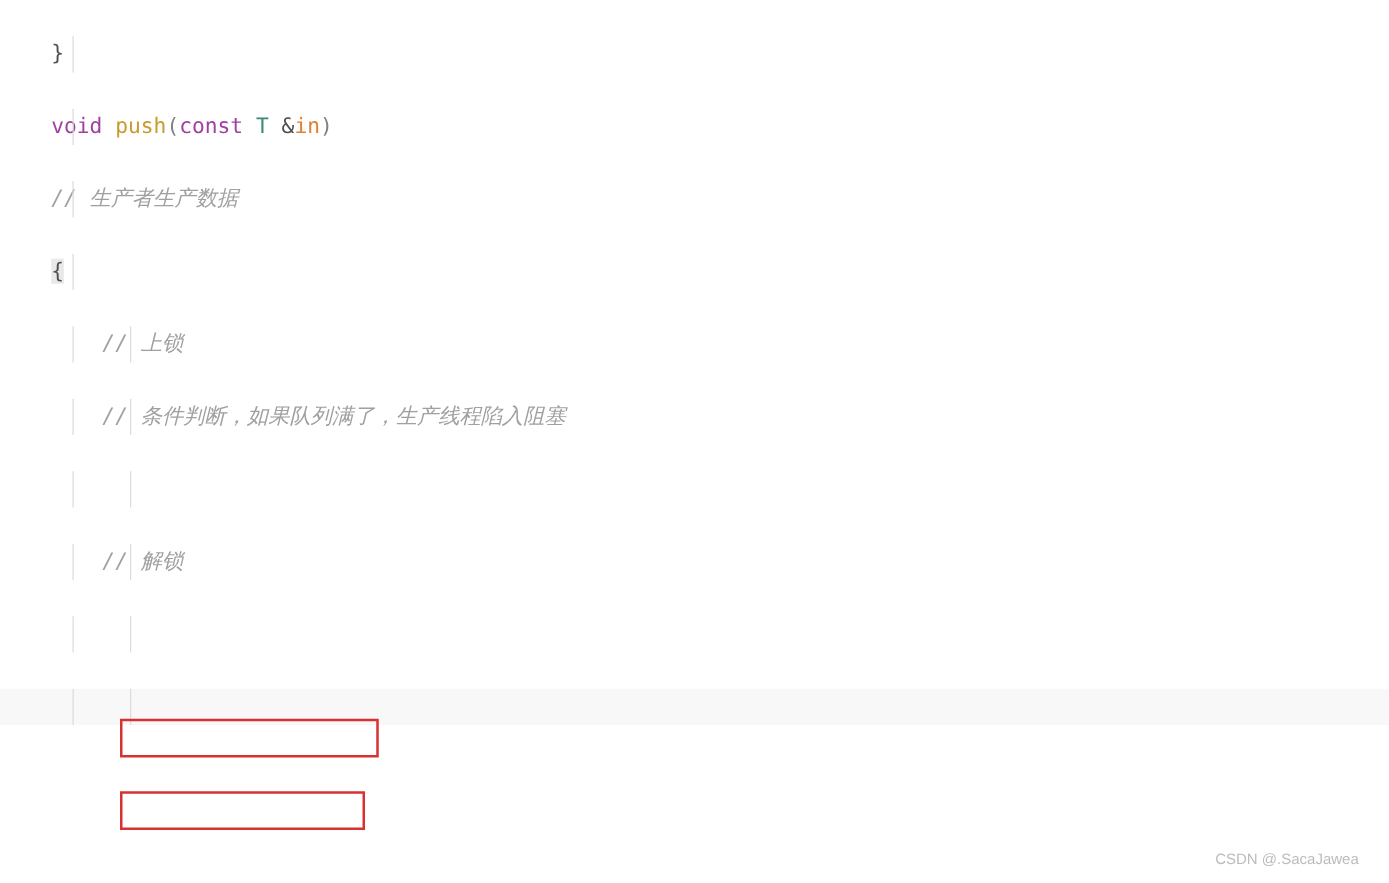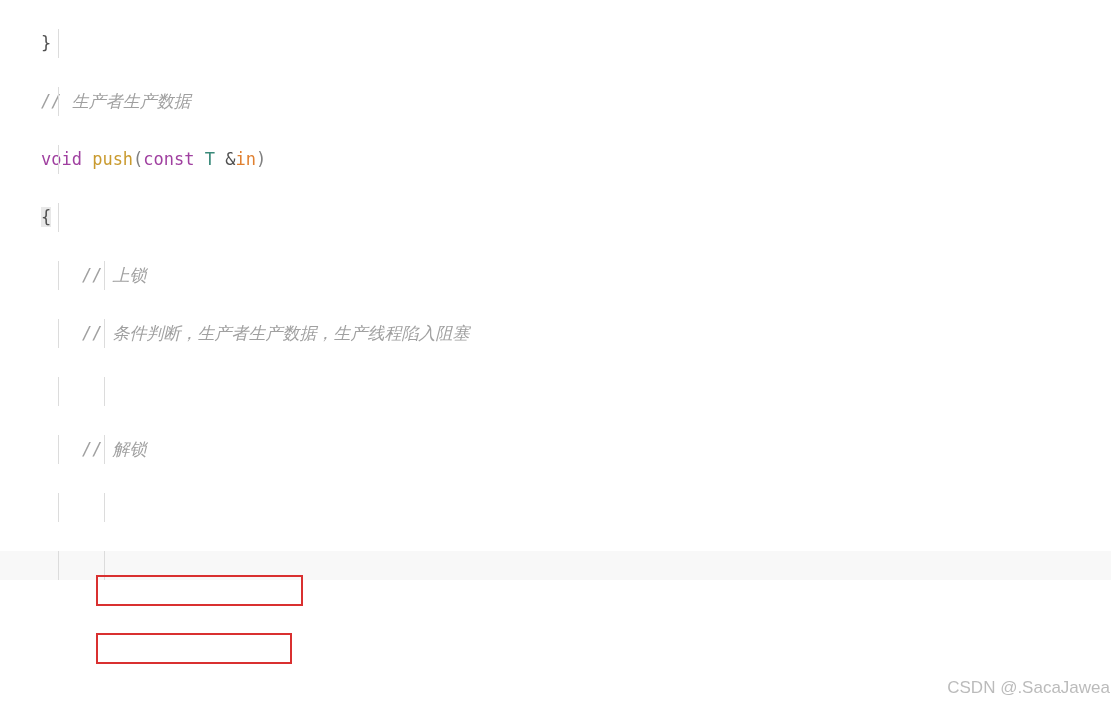--- a/index.html
+++ b/index.html
@@ -64,40 +64,40 @@
   .hl-line {
     position: absolute;
     left: 0; right: 0;
     top: 551px;
     height: 29px;
     background: rgba(200, 200, 200, 0.12);
     pointer-events: none;
   }
   .watermark {
     position: fixed;
-    right: 1px;
+    right: 24px;
     bottom: 4px;
     color: rgba(120,120,120,0.5);
     font-family: sans-serif;
-    font-size: 17px;
+    font-size: 12px;
     font-style: normal;
   }
 </style>
 </head>
 <body>
 
 <div class="hl-line"></div>
 
 <div class="code-container">
 <div class="line"><span class="indent-guide ig0"></span><span class="content">    <span class="punct">}</span></span></div>
+<div class="line"><span class="indent-guide ig0"></span><span class="content">    <span class="keyword1">void</span> <span class="fn">push</span><span class="paren">(</span><span class="keyword1">const</span> <span class="type">T</span> <span class="punct">&amp;</span><span class="param">in</span><span class="paren">)</span></span></div>
 <div class="line"><span class="indent-guide ig0"></span><span class="content">    <span class="comment">// 生产者生产数据</span></span></div>
-<div class="line"><span class="indent-guide ig0"></span><span class="content">    <span class="keyword1">void</span> <span class="fn">push</span><span class="paren">(</span><span class="keyword1">const</span> <span class="type">T</span> <span class="punct">&amp;</span><span class="param">in</span><span class="paren">)</span></span></div>
 <div class="line"><span class="indent-guide ig0"></span><span class="content">    <span class="brace-hl">{</span></span></div>
 <div class="line"><span class="indent-guide ig0"></span><span class="indent-guide ig1"></span><span class="content">        <span class="comment">// 上锁</span></span></div>
-<div class="line"><span class="indent-guide ig0"></span><span class="indent-guide ig1"></span><span class="content">        <span class="comment">// 条件判断，生产者生产数据，生产线程陷入阻塞</span></span></div>
+<div class="line"><span class="indent-guide ig0"></span><span class="indent-guide ig1"></span><span class="content">        <span class="comment">// 条件判断，如果队列满了，生产线程陷入阻塞</span></span></div>
 <div class="line"><span class="indent-guide ig0"></span><span class="indent-guide ig1"></span></div>
 <div class="line"><span class="indent-guide ig0"></span><span class="indent-guide ig1"></span><span class="content">        <span class="comment">// 解锁</span></span></div>
 <div class="line"><span class="indent-guide ig0"></span><span class="indent-guide ig1"></span><span class="content">        </span></div>
 <div class="line"><span class="indent-guide ig0"></span><span class="indent-guide ig1"></span></div>
 
 
 
 
 
 

